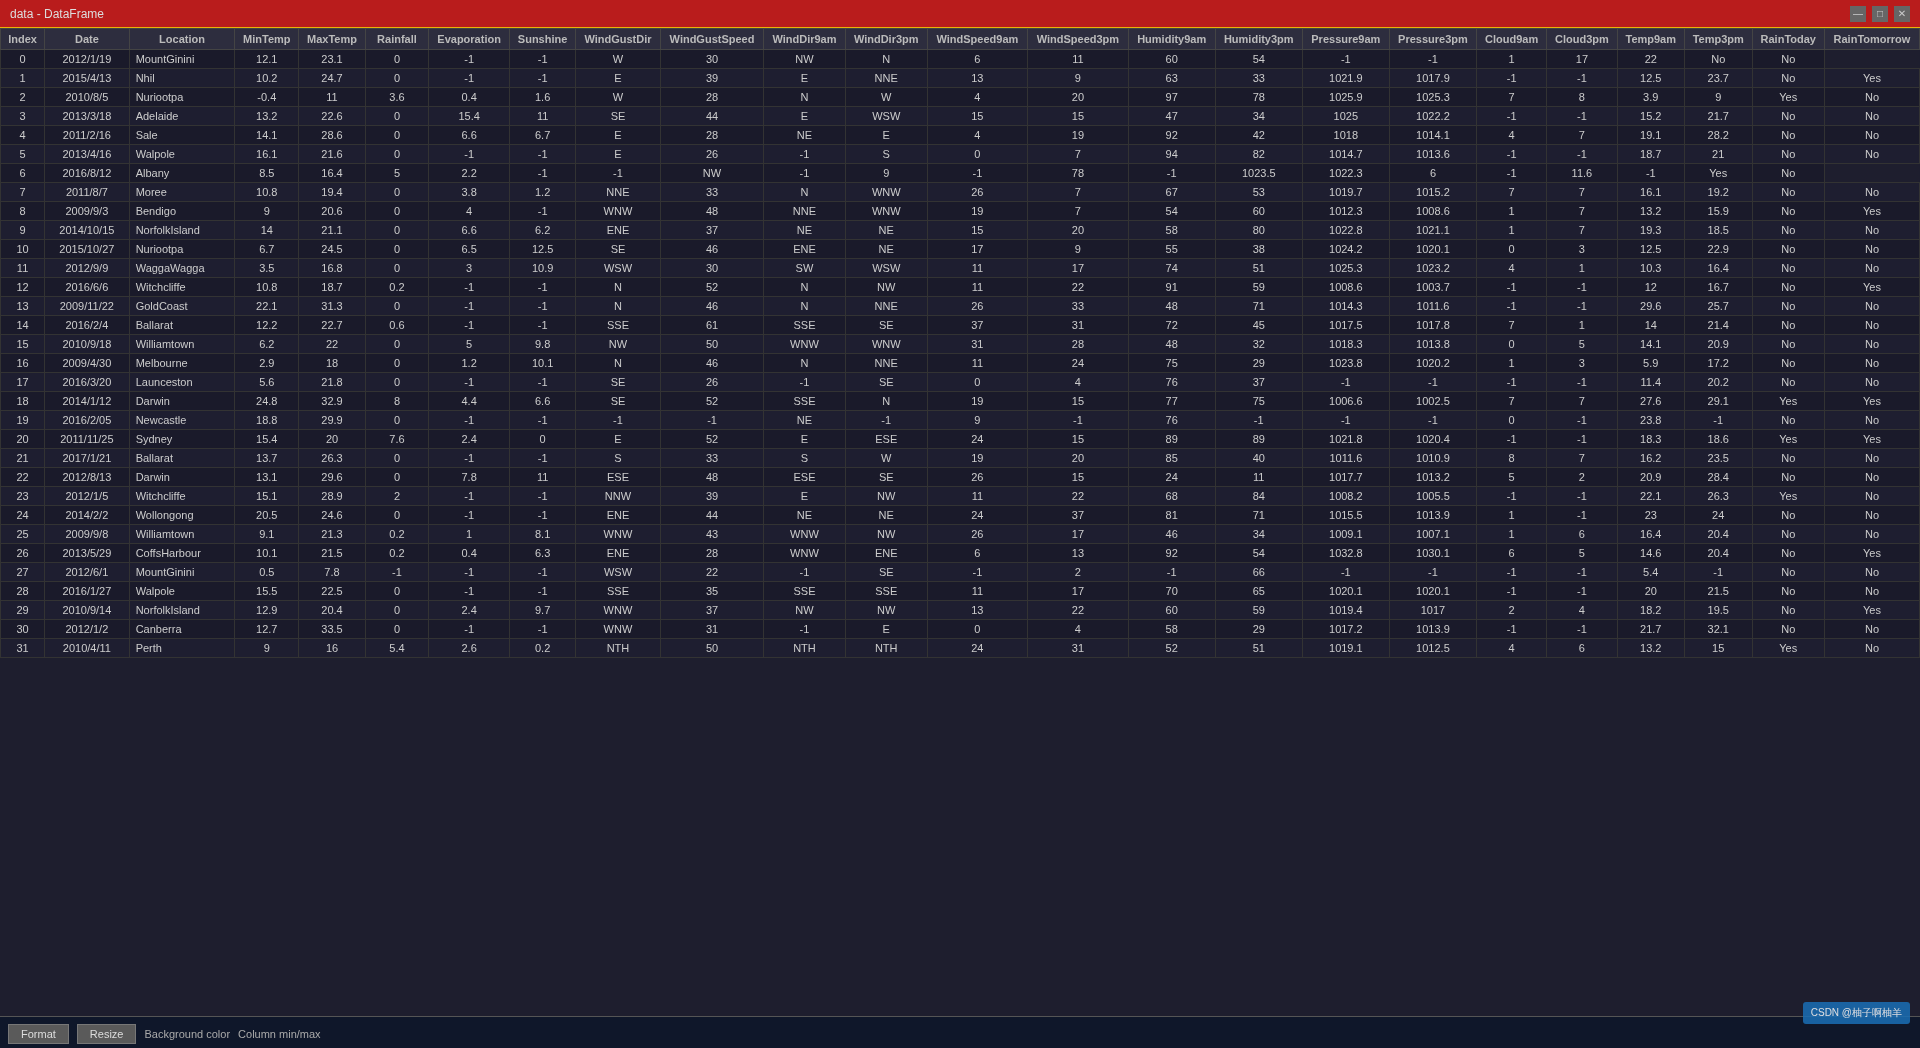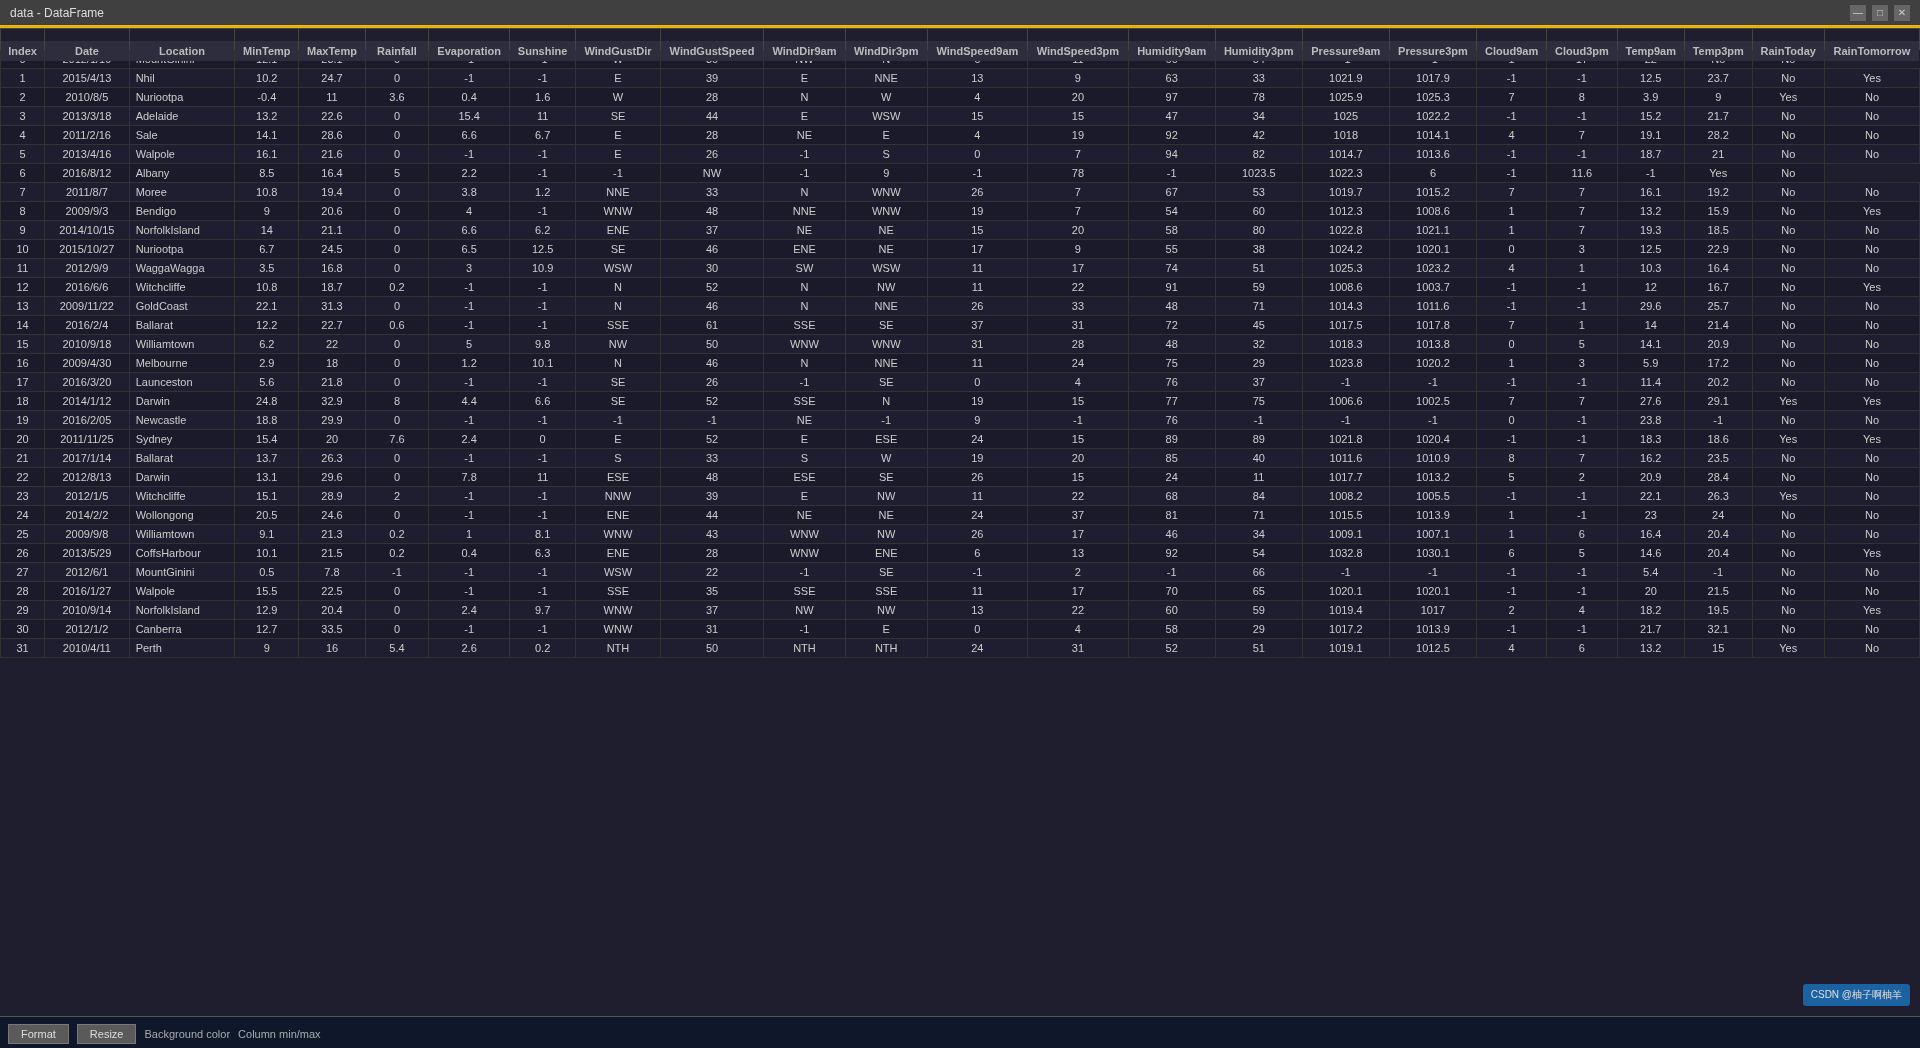--- a/index.html
+++ b/index.html
@@ -5,27 +5,27 @@
     * { box-sizing: border-box; margin: 0; padding: 0; }
     body {
       font-family: 'Segoe UI', Arial, sans-serif;
       font-size: 12px;
       background: #2b2b2b;
       color: #ccc;
       height: 1048px;
       overflow: hidden;
     }
     .title-bar {
-      background: #404040;
+      background: #b91c1c;
       color: #ddd;
       padding: 5px 10px;
       display: flex;
       align-items: center;
       justify-content: space-between;
-      border-bottom: 3px solid #eab308;
+      border-bottom: 1px solid #eab308;
       height: 28px;
     }
     .title-bar-title {
       font-size: 12px;
     }
     .title-bar-controls {
       display: flex;
       gap: 6px;
     }
     .title-btn {
@@ -46,21 +46,21 @@
       background: #1e1e2e;
     }
     table {
       border-collapse: collapse;
       width: max-content;
       min-width: 100%;
     }
     thead tr {
       background: #2d2d3e;
       position: sticky;
-      top: 12px;
+      top: 0;
       z-index: 10;
     }
     thead th {
       padding: 4px 6px;
       border: 1px solid #444;
       color: #bbb;
       font-weight: 600;
       font-size: 11px;
       white-space: nowrap;
       text-align: center;
@@ -110,21 +110,21 @@
       padding: 3px 12px;
       font-size: 11px;
       cursor: pointer;
     }
     .bottom-text {
       color: #aaa;
       font-size: 11px;
     }
     .watermark {
       position: fixed;
-      bottom: 42px;
+      bottom: 24px;
       right: 10px;
       background: #1a6fb5;
       color: white;
       font-size: 10px;
       padding: 4px 8px;
       border-radius: 3px;
       opacity: 0.85;
     }
   </style>
 </head>
@@ -709,21 +709,21 @@
           <td>1020.4</td>
           <td>-1</td>
           <td>-1</td>
           <td>18.3</td>
           <td>18.6</td>
           <td>Yes</td>
           <td>Yes</td>
         </tr>
         <tr>
           <td>21</td>
-          <td>2017/1/14</td>
+          <td>2017/1/21</td>
           <td>Ballarat</td>
           <td>13.7</td>
           <td>26.3</td>
           <td>0</td>
           <td>-1</td>
           <td>-1</td>
           <td>S</td>
           <td>33</td>
           <td>S</td>
           <td>W</td>

